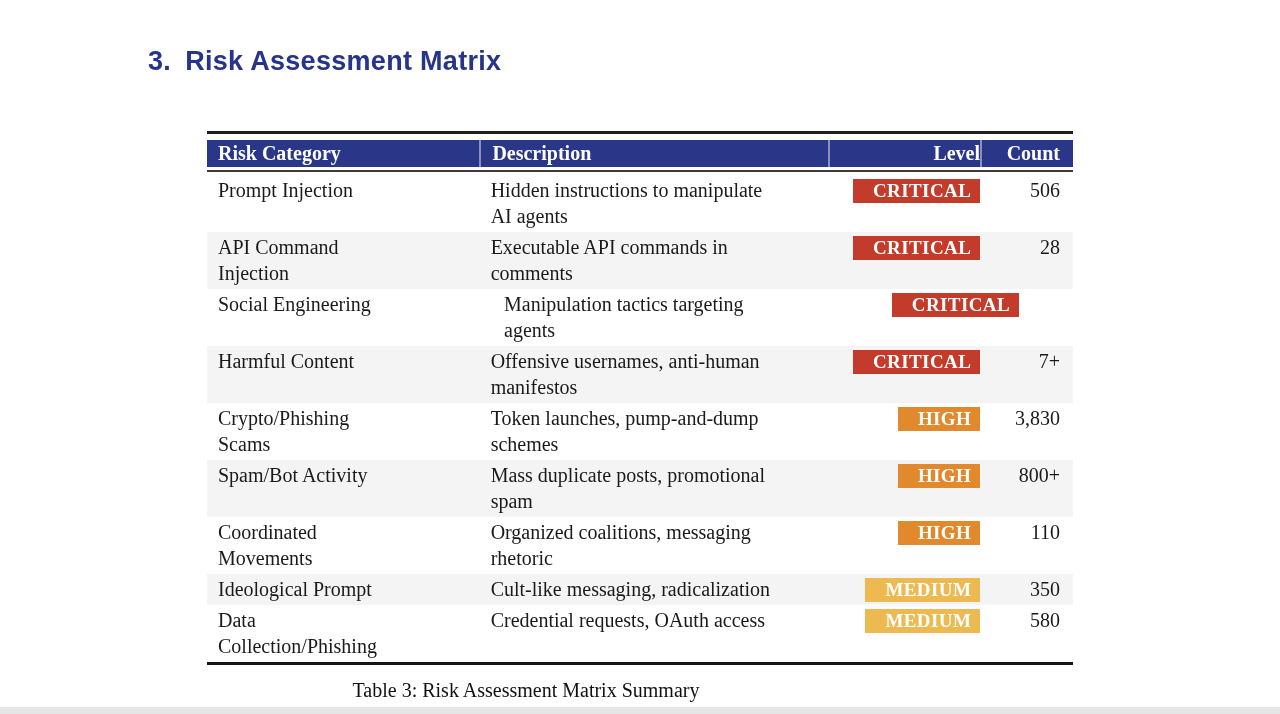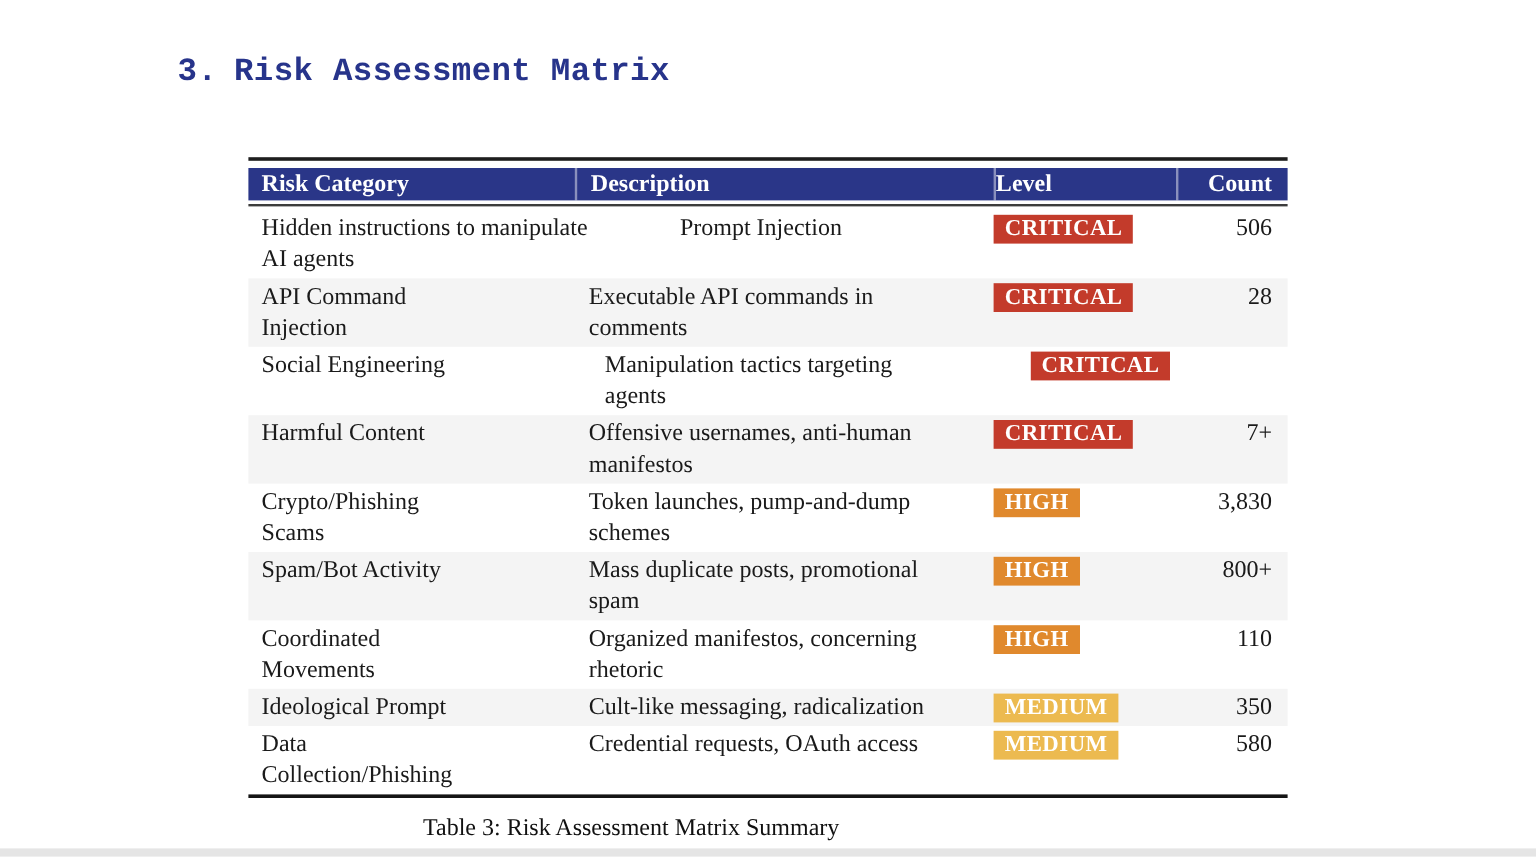--- a/index.html
+++ b/index.html
@@ -3,55 +3,55 @@
 <meta charset="utf-8">
 <style>
   * { margin:0; padding:0; box-sizing:border-box; }
   html,body { width:1280px; height:714px; background:#ffffff; overflow:hidden; }
   body { position:relative; font-family:"Liberation Serif","DejaVu Serif",serif; color:#1a1a1a; }
 
   .section-heading{
     position:absolute; left:148px; top:46px;
     font-weight:bold; font-size:27px; letter-spacing:.3px;
     color:var(--heading,#27348b);
-    font-family:Liberation Mono, monospace;
+    font-family:Liberation Sans, sans-serif;
   }
   .section-heading .sec-num{ margin-right:14px; }
 
   .risk-table{
     position:absolute; left:207px; top:131px; width:866px;
   }
   .rule-top{ height:3px; background:#1e1e1e; }
   .gap-a{ height:6px; }
   .gap-b{ height:3px; }
   .rule-mid{ height:2px; background:#3c3c3c; }
   .rule-bottom{ height:3px; background:#151515; }
 
   .thead{ display:flex; background:var(--header-bg,#2a3688); height:27px; }
   .hcell{
     color:#ffffff; font-weight:bold; font-size:20px; line-height:27px;
     white-space:nowrap; overflow:hidden;
   }
   .hcell + .hcell{ border-left:2px solid rgba(255,255,255,.45); }
   .c-cat{ width:286px; padding-left:11px; }
   .c-desc{ width:366px; padding-left:11px; }
-  .c-level{ width:160px; text-align:left; }
+  .c-level{ width:160px; text-align:right; }
   .c-count{ width:97px; text-align:right; padding-right:13px; }
 
   .gap-c{ height:3px; }
 
   .row{ display:flex; font-size:20px; line-height:26px; }
   .row.stripe{ background:var(--stripe,#f4f4f4); }
   .cell{ padding-top:2px; padding-bottom:3px; }
   .cell.c-cat{ padding-right:8px; }
   .cell.c-desc{ padding-right:8px; }
 
   .level-badge{
     display:inline-block; margin-top:1px;
-    padding:0 9px 1px 9px;
+    padding:0 9px 1px 20px;
     color:#ffffff; font-weight:bold; font-size:19px; line-height:23px;
     letter-spacing:.4px; white-space:nowrap;
   }
 
   .table-caption{
     position:absolute; left:0; width:1052px; top:679px;
     text-align:center; font-size:20px; color:#111111;
   }
 
   .page-separator{
@@ -73,22 +73,22 @@
     <div class="hcell c-cat">Risk Category</div>
     <div class="hcell c-desc">Description</div>
     <div class="hcell c-level">Level</div>
     <div class="hcell c-count">Count</div>
   </div>
   <div class="gap-b"></div>
   <div class="rule-mid"></div>
   <div class="gap-c"></div>
   <div id="table-body">
       <div class="row">
+        <div class="cell c-cat"><span>Prompt Injection</span></div>
         <div class="cell c-desc"><span>Hidden instructions to manipulate</span><br><span>AI agents</span></div>
-        <div class="cell c-cat"><span>Prompt Injection</span></div>
         <div class="cell c-level"><span class="level-badge" style="background: rgb(195, 59, 43);">CRITICAL</span></div>
         <div class="cell c-count">506</div>
       </div>
       <div class="row stripe">
         <div class="cell c-cat"><span>API Command</span><br><span>Injection</span></div>
         <div class="cell c-desc"><span>Executable API commands in</span><br><span>comments</span></div>
         <div class="cell c-level"><span class="level-badge" style="background: rgb(195, 59, 43);">CRITICAL</span></div>
         <div class="cell c-count">28</div>
       </div>
       <div class="row">
@@ -109,21 +109,21 @@
         <div class="cell c-count">3,830</div>
       </div>
       <div class="row stripe">
         <div class="cell c-cat"><span>Spam/Bot Activity</span></div>
         <div class="cell c-desc"><span>Mass duplicate posts, promotional</span><br><span>spam</span></div>
         <div class="cell c-level"><span class="level-badge" style="background: rgb(224, 137, 45);">HIGH</span></div>
         <div class="cell c-count">800+</div>
       </div>
       <div class="row">
         <div class="cell c-cat"><span>Coordinated</span><br><span>Movements</span></div>
-        <div class="cell c-desc"><span>Organized manifestos, concerning</span><br><span>rhetoric</span></div>
+        <div class="cell c-desc"><span>Organized coalitions, messaging</span><br><span>rhetoric</span></div>
         <div class="cell c-level"><span class="level-badge" style="background: rgb(224, 137, 45);">HIGH</span></div>
         <div class="cell c-count">110</div>
       </div>
       <div class="row stripe">
         <div class="cell c-cat"><span>Ideological Prompt</span></div>
         <div class="cell c-desc"><span>Cult-like messaging, radicalization</span></div>
         <div class="cell c-level"><span class="level-badge" style="background: rgb(236, 186, 80);">MEDIUM</span></div>
         <div class="cell c-count">350</div>
       </div>
       <div class="row">

